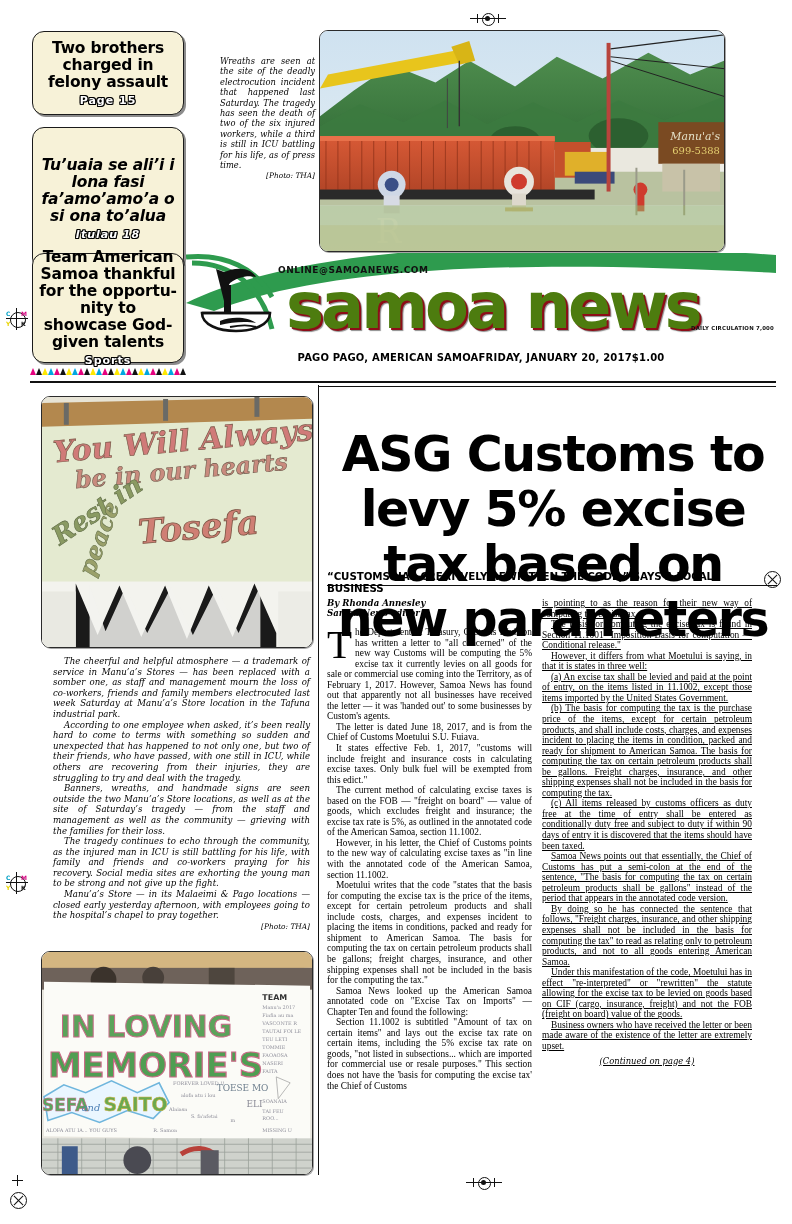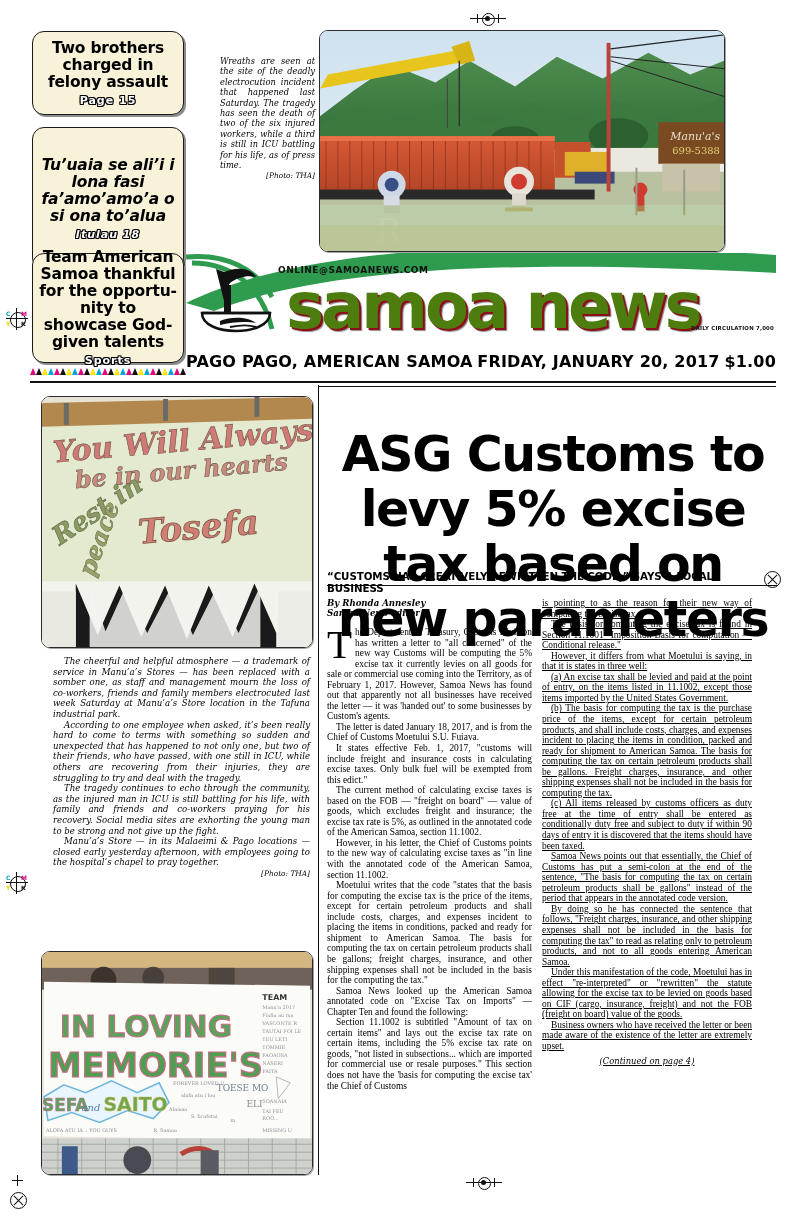--- a/index.html
+++ b/index.html
@@ -61,22 +61,22 @@
   .samoanews{position:absolute;left:100px;top:18px;width:490px;height:72px;
              font-family:"DejaVu Sans",sans-serif;font-weight:bold;font-size:64px;line-height:70px;
              color:#4d7c0f;letter-spacing:-3px;
              text-shadow:2px 2px 0 #8d0d18, 3px 3px 1px rgba(0,0,0,.45);}
   .circnum{position:absolute;right:2px;top:72px;font-family:"DejaVu Sans",sans-serif;font-weight:bold;
            font-size:5.4px;letter-spacing:.2px;color:#111;}
   .swoosh{position:absolute;left:0;top:0;width:590px;height:60px;}
   .logoglyph{position:absolute;left:0px;top:6px;width:108px;height:86px;}
 
   .mastline{position:absolute;left:186px;top:352px;width:590px;
-            font-family:"DejaVu Sans",sans-serif;font-weight:bold;font-size:16px;letter-spacing:.2px;
-            display:flex;justify-content:space-between;}
+            font-family:"DejaVu Sans",sans-serif;font-weight:bold;font-size:10px;letter-spacing:.2px;
+            display:flex;justify-content:center;}
 
   
   .rule{position:absolute;background:#111;}
 
   
   .hl{position:absolute;left:327px;top:394px;width:452px;
       font-family:"DejaVu Sans",sans-serif;font-weight:bold;font-size:49px;line-height:55px;
       letter-spacing:-1.4px;text-align:center;}
   .deck{position:absolute;left:327px;top:570px;width:425px;
         font-family:"DejaVu Sans",sans-serif;font-weight:bold;font-size:10.3px;letter-spacing:-0.1px;}
@@ -331,20 +331,21 @@
     <path d="M34 188 L56 240 L78 190 L100 242 L124 190 L146 244 L168 190 L192 242 L214 188 L236 238 L236 252 L34 252 Z" fill="#1a1a1a"></path>
     <path d="M48 190 L64 236 L84 192 L106 238 L130 192 L152 240 L176 192 L198 238 L220 190 L220 252 L48 252 Z" fill="#f2f2ee" opacity=".85"></path>
     <rect x="0" y="196" width="34" height="56" fill="#e9e9e2"></rect>
     <rect x="238" y="196" width="34" height="56" fill="#ececE6"></rect>
   </svg>
 </div>
 
 <div class="cap-left" style="left:44px;top:656px;width:266px;">
   <p>The cheerful and helpful atmosphere — a trademark of service in Manu’a’s Stores — has been replaced with a somber one, as staff and management mourn the loss of co-workers, friends and family members electrocuted last week Saturday at Manu’a’s Store location in the Tafuna industrial park.</p>
   <p>According to one employee when asked, it’s been really hard to come to terms with something so sudden and unexpected that has happened to not only one, but two of their friends, who have passed, with one still in ICU, while others are recovering from their injuries, they are struggling to try and deal with the tragedy.</p>
+  <p>Banners, wreaths, and handmade signs are seen outside the two Manu’a’s Store locations, as well as at the site of Saturday’s tragedy — from the staff and management as well as the community — grieving with the families for their loss.</p>
   <p>The tragedy continues to echo through the community, as the injured man in ICU is still battling for his life, with family and friends and co-workers praying for his recovery. Social media sites are exhorting the young man to be strong and not give up the fight.</p>
   <p>Manu’a’s Store — in its Malaeimi &amp; Pago locations — closed early yesterday afternoon, with employees going to the hospital’s chapel to pray together.</p>
   <span class="cap-credit">[Photo: THA]</span>
 </div>
 
 <div class="photo" style="left:41px;top:951px;width:272px;height:224px;">
   <svg viewBox="0 0 272 224" preserveAspectRatio="none" style="display:block;width:100%;height:100%;">
     <rect width="272" height="224" fill="#e8e6de"></rect>
     <polygon points="0,0 272,0 272,16 0,22" fill="#d4b681"></polygon>
     <rect x="0" y="16" width="272" height="22" fill="#6e625a"></rect>
@@ -419,21 +420,21 @@
 
 <h1 class="hl">ASG Customs to levy 5% excise tax based on new parameters</h1>
 <div class="deck">“CUSTOMS HAS CREATIVELY REWRITTEN THE CODE,” SAYS A LOCAL BUSINESS</div>
 
 <div class="col" style="left:327px;top:598px;width:205px;">
   <div class="byline">
     <div>By Rhonda Annesley</div>
     <div>Samoa News editor</div>
   </div>
   <p class="noind"><span class="dropcap">T</span><span>he Department of Treasury, Customs Division has written a letter to "all concerned" of the new way Customs will be computing the 5% excise tax it currently levies on all goods for sale or commercial use coming into the Territory, as of February 1, 2017. However, Samoa News has found out that apparently not all businesses have received the letter — it was 'handed out' to some businesses by Custom's agents.</span></p>
-  <p>The letter is dated January 18, 2017, and is from the Chief of Customs Moetului S.U. Fuiava.</p>
+  <p>The letter is dated June 18, 2017, and is from the Chief of Customs Moetului S.U. Fuiava.</p>
   <p>It states effective Feb. 1, 2017, "customs will include freight and insurance costs in calculating excise taxes. Only bulk fuel will be exempted from this edict."</p>
   <p>The current method of calculating excise taxes is based on the FOB — "freight on board" — value of goods, which excludes freight and insurance; the excise tax rate is 5%, as outlined in the annotated code of the American Samoa, section 11.1002.</p>
   <p>However, in his letter, the Chief of Customs points to the new way of calculating excise taxes as "in line with the annotated code of the American Samoa, section 11.1002.</p>
   <p>Moetului writes that the code "states that the basis for computing the excise tax is the price of the items, except for certain petroleum products and shall include costs, charges, and expenses incident to placing the items in conditions, packed and ready for shipment to American Samoa. The basis for computing the tax on certain petroleum products shall be gallons; freight charges, insurance, and other shipping expenses shall not be included in the basis for the computing the tax."</p>
   <p>Samoa News looked up the American Samoa annotated code on "Excise Tax on Imports" — Chapter Ten and found the following:</p>
   <p>Section 11.1002 is subtitled "Amount of tax on certain items" and lays out the excise tax rate on certain items, including the 5% excise tax rate on goods, "not listed in subsections... which are imported for commercial use or resale purposes." This section does not have the 'basis for computing the excise tax' the Chief of Customs</p>
 </div>
 
 <div class="col" style="left:542px;top:598px;width:210px;text-decoration:underline;">
   <p class="noind">is pointing to as the reason for their new way of computing the excise tax.</p>

